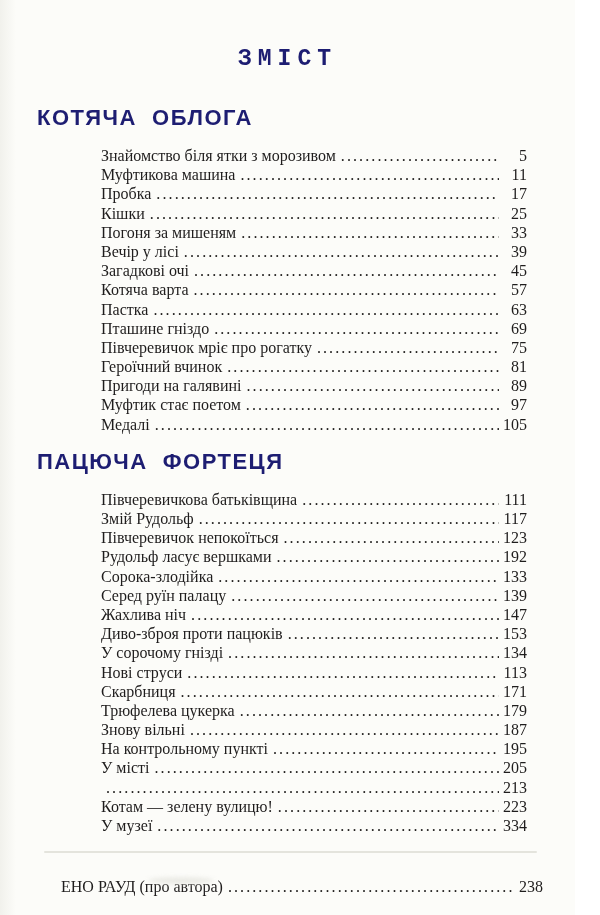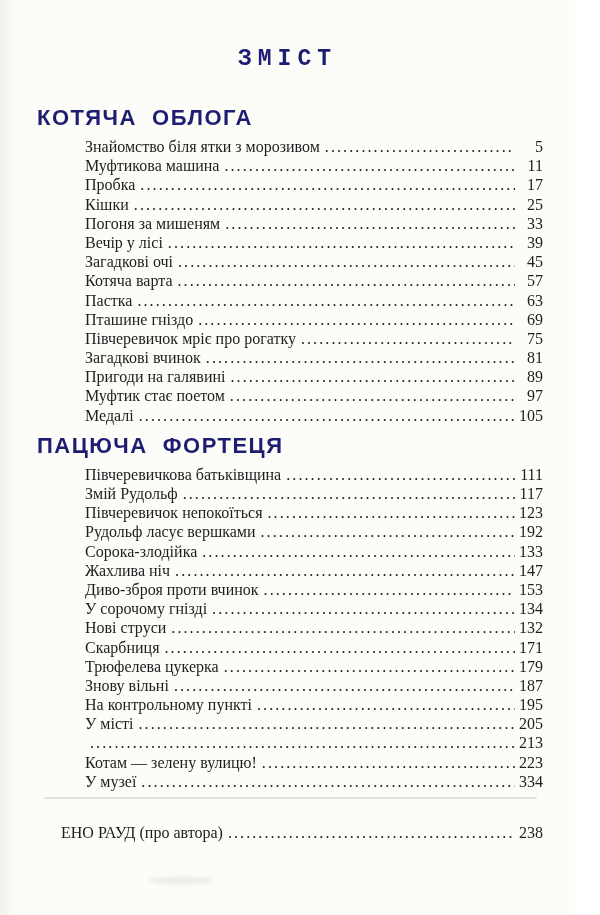--- a/index.html
+++ b/index.html
@@ -35,21 +35,21 @@
     font-weight: bold;
     font-size: 22px;
     line-height: 24px;
     letter-spacing: 1.5px;
     color: #1d1d72;
     white-space: pre;
   }
   .toc-section:nth-of-type(2) h2 {
     margin-top: 9px;
   }
-  .rows { margin: 0; padding-left: 24px; }
+  .rows { margin: 16px; padding-left: 24px; }
   .row {
     display: flex;
     align-items: baseline;
     margin-left: 61px;
     margin-right: 32px;
     height: 19.2px;
     line-height: 19.2px;
     font-size: 16px;
   }
   .row .t {
@@ -153,21 +153,21 @@
           <span class="t">Пташине гніздо</span>
           <span class="leader"></span>
           <span class="pg">69</span>
         </div>
         <div class="row">
           <span class="t">Півчеревичок мріє про рогатку</span>
           <span class="leader"></span>
           <span class="pg">75</span>
         </div>
         <div class="row">
-          <span class="t">Загадкові вчинок</span>
+          <span class="t">Героїчний вчинок</span>
           <span class="leader"></span>
           <span class="pg">81</span>
         </div>
         <div class="row">
           <span class="t">Пригоди на галявині</span>
           <span class="leader"></span>
           <span class="pg">89</span>
         </div>
         <div class="row">
           <span class="t">Муфтик стає поетом</span>
@@ -204,38 +204,43 @@
           <span class="t">Рудольф ласує вершками</span>
           <span class="leader"></span>
           <span class="pg">192</span>
         </div>
         <div class="row">
           <span class="t">Сорока-злодійка</span>
           <span class="leader"></span>
           <span class="pg">133</span>
         </div>
         <div class="row">
+          <span class="t">Серед руїн палацу</span>
+          <span class="leader"></span>
+          <span class="pg">139</span>
+        </div>
+        <div class="row">
           <span class="t">Жахлива ніч</span>
           <span class="leader"></span>
           <span class="pg">147</span>
         </div>
         <div class="row">
-          <span class="t">Диво-зброя проти вчинок</span>
+          <span class="t">Диво-зброя проти пацюків</span>
           <span class="leader"></span>
           <span class="pg">153</span>
         </div>
         <div class="row">
           <span class="t">У сорочому гнізді</span>
           <span class="leader"></span>
           <span class="pg">134</span>
         </div>
         <div class="row">
           <span class="t">Нові струси</span>
           <span class="leader"></span>
-          <span class="pg">132</span>
+          <span class="pg">113</span>
         </div>
         <div class="row">
           <span class="t">Скарбниця</span>
           <span class="leader"></span>
           <span class="pg">171</span>
         </div>
         <div class="row">
           <span class="t">Трюфелева цукерка</span>
           <span class="leader"></span>
           <span class="pg">179</span>

